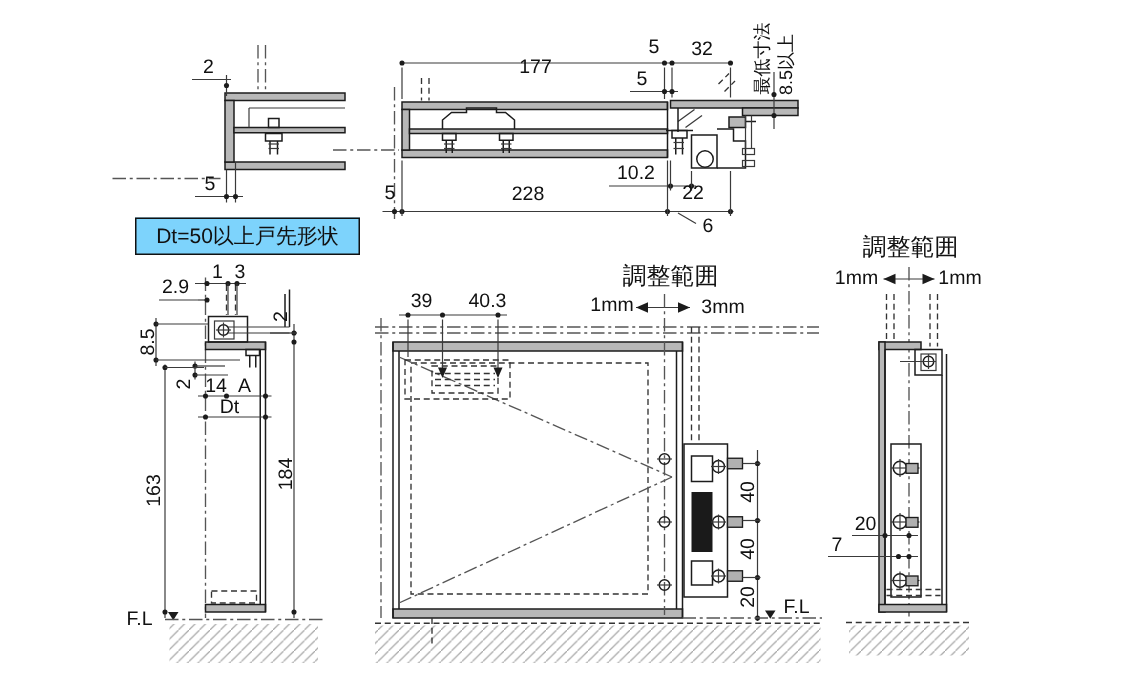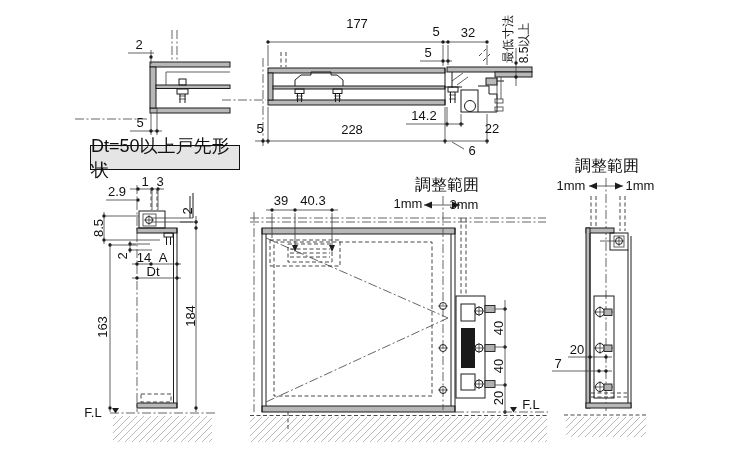--- a/index.html
+++ b/index.html
@@ -7,21 +7,21 @@
           font-family:"Liberation Sans","DejaVu Sans",sans-serif;}
   svg{position:absolute;left:0;top:0;}
   .lbl{position:absolute;transform:translate(-50%,-50%);font-size:13px;color:#111;
        white-space:nowrap;line-height:1;}
   .vlbl{position:absolute;transform:translate(-50%,-50%) rotate(-90deg);font-size:13px;
        color:#111;white-space:nowrap;line-height:1;}
   .jp{font-size:16px;}
   .jps{font-size:12px;}
   #note-box{position:absolute;left:90px;top:145px;width:148px;height:23px;
        border:1.5px solid #111;display:flex;align-items:center;justify-content:center;
-       font-size:18px;color:#111;background:#e5e5e5;}
+       font-size:14px;color:#111;background:#7dd3fc;}
   
   .s1{stroke:#1c1c1c;stroke-width:1;fill:none;}
   .thin{stroke:#3a3a3a;stroke-width:0.8;fill:none;}
   .dd{stroke:#555;stroke-width:0.9;fill:none;stroke-dasharray:9 2.5 2 2.5;}
   .hid{stroke:#333;stroke-width:0.9;fill:none;stroke-dasharray:4 2.5;}
   .steel{fill:#b8b8b8;stroke:#1c1c1c;stroke-width:1;}
   .dot{fill:#1c1c1c;}
   .arr{fill:#1c1c1c;stroke:none;}
 </style>
 </head>
@@ -331,50 +331,50 @@
   </g>
 </svg>
 
 <div id="note-box">
   <span>Dt=50以上戸先形状</span>
 </div>
 
 <div class="lbl" style="left:139px;top:44px">2</div>
 <div class="lbl" style="left:140px;top:122px">5</div>
 
-<div class="lbl" style="left:357px;top:23px">177</div>
+<div class="lbl" style="left:357px;top:44px">177</div>
 <div class="lbl" style="left:436px;top:31px">5</div>
 <div class="lbl" style="left:468px;top:32px">32</div>
 <div class="lbl" style="left:428px;top:52px">5</div>
 <div class="vlbl jps" style="left:508px;top:39px">最低寸法</div>
 <div class="vlbl jps" style="left:524px;top:43px">8.5以上</div>
-<div class="lbl" style="left:424px;top:115px">14.2</div>
+<div class="lbl" style="left:424px;top:115px">10.2</div>
 <div class="lbl" style="left:260px;top:128px">5</div>
 <div class="lbl" style="left:352px;top:129px">228</div>
-<div class="lbl" style="left:492px;top:128px">22</div>
+<div class="lbl" style="left:462px;top:128px">22</div>
 <div class="lbl" style="left:472px;top:150px">6</div>
 
 <div class="lbl" style="left:117px;top:191px">2.9</div>
 <div class="lbl" style="left:145px;top:181px">1</div>
 <div class="lbl" style="left:160px;top:181px">3</div>
 <div class="vlbl" style="left:98px;top:228px">8.5</div>
 <div class="vlbl" style="left:122px;top:256px">2</div>
 <div class="lbl" style="left:144px;top:257px">14</div>
 <div class="lbl" style="left:163px;top:257px">A</div>
 <div class="lbl" style="left:153px;top:271px">Dt</div>
 <div class="vlbl" style="left:187px;top:211px">2</div>
 <div class="vlbl" style="left:102px;top:327px">163</div>
 <div class="vlbl" style="left:190px;top:316px">184</div>
 <div class="lbl" style="left:93px;top:412px">F.L</div>
 
 <div class="lbl" style="left:281px;top:200px">39</div>
-<div class="lbl" style="left:313px;top:200px">40.3</div>
+<div class="lbl" style="left:325px;top:200px">40.3</div>
 <div class="lbl jp" style="left:447px;top:185px">調整範囲</div>
 <div class="lbl" style="left:408px;top:203px">1mm</div>
-<div class="lbl" style="left:464px;top:204px">3mm</div>
+<div class="lbl" style="left:482px;top:204px">3mm</div>
 <div class="vlbl" style="left:498px;top:328px">40</div>
 <div class="vlbl" style="left:498px;top:366px">40</div>
 <div class="vlbl" style="left:498px;top:398px">20</div>
 <div class="lbl" style="left:531px;top:404px">F.L</div>
 
 <div class="lbl jp" style="left:607px;top:166px">調整範囲</div>
 <div class="lbl" style="left:571px;top:185px">1mm</div>
 <div class="lbl" style="left:640px;top:185px">1mm</div>
 <div class="lbl" style="left:577px;top:349px">20</div>
 <div class="lbl" style="left:558px;top:363px">7</div>

